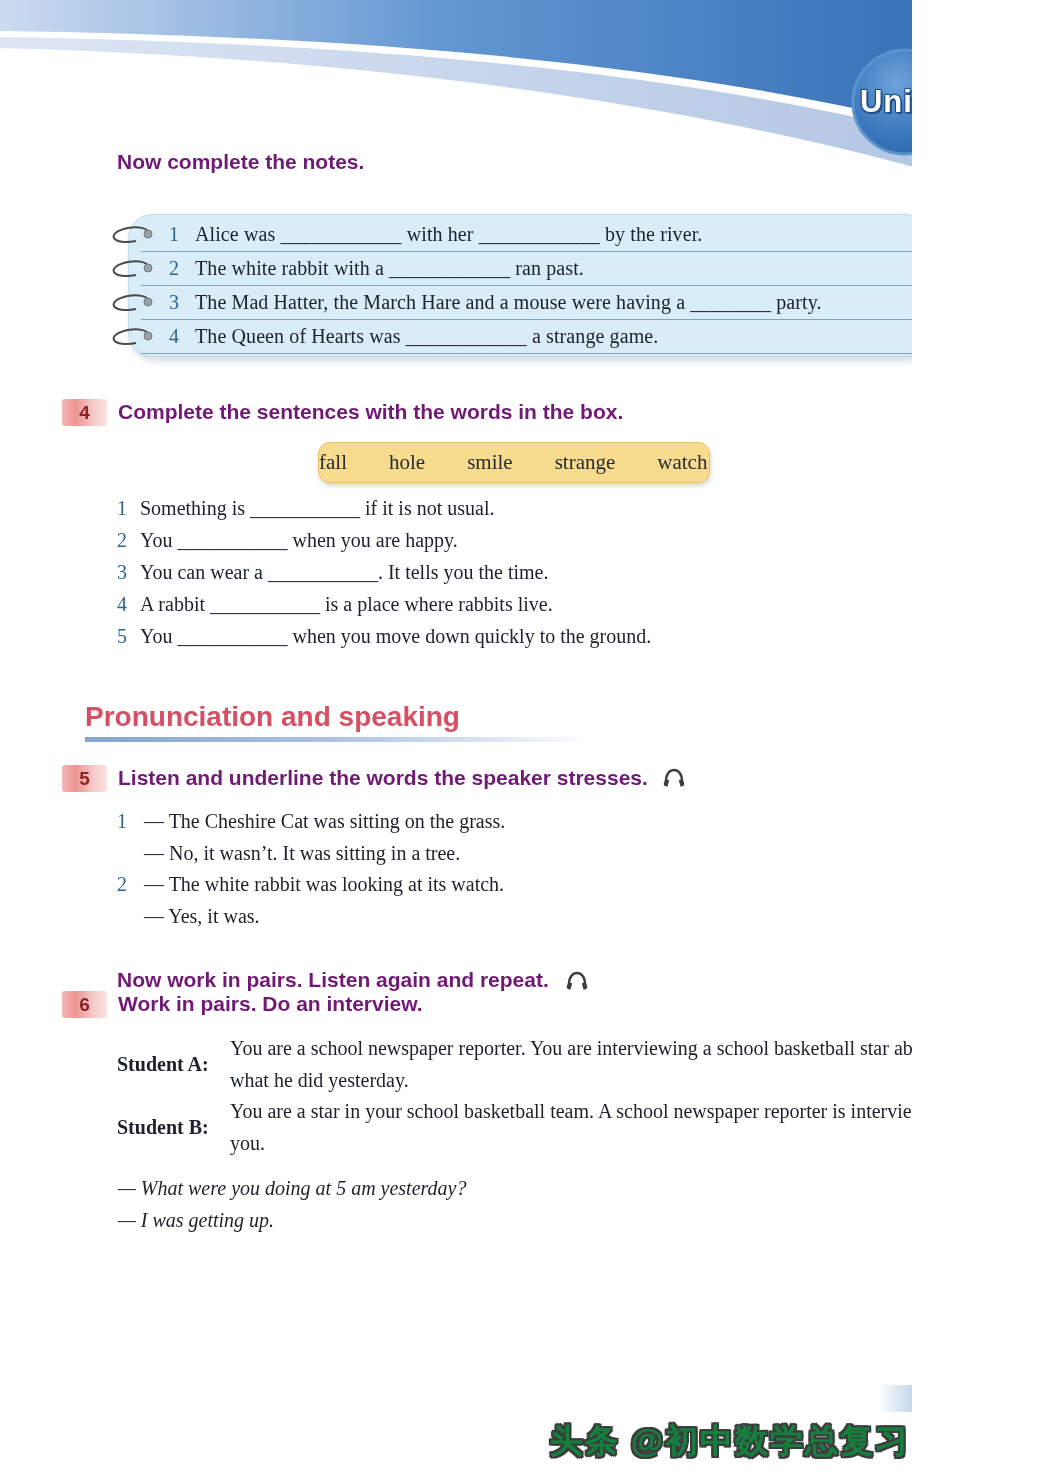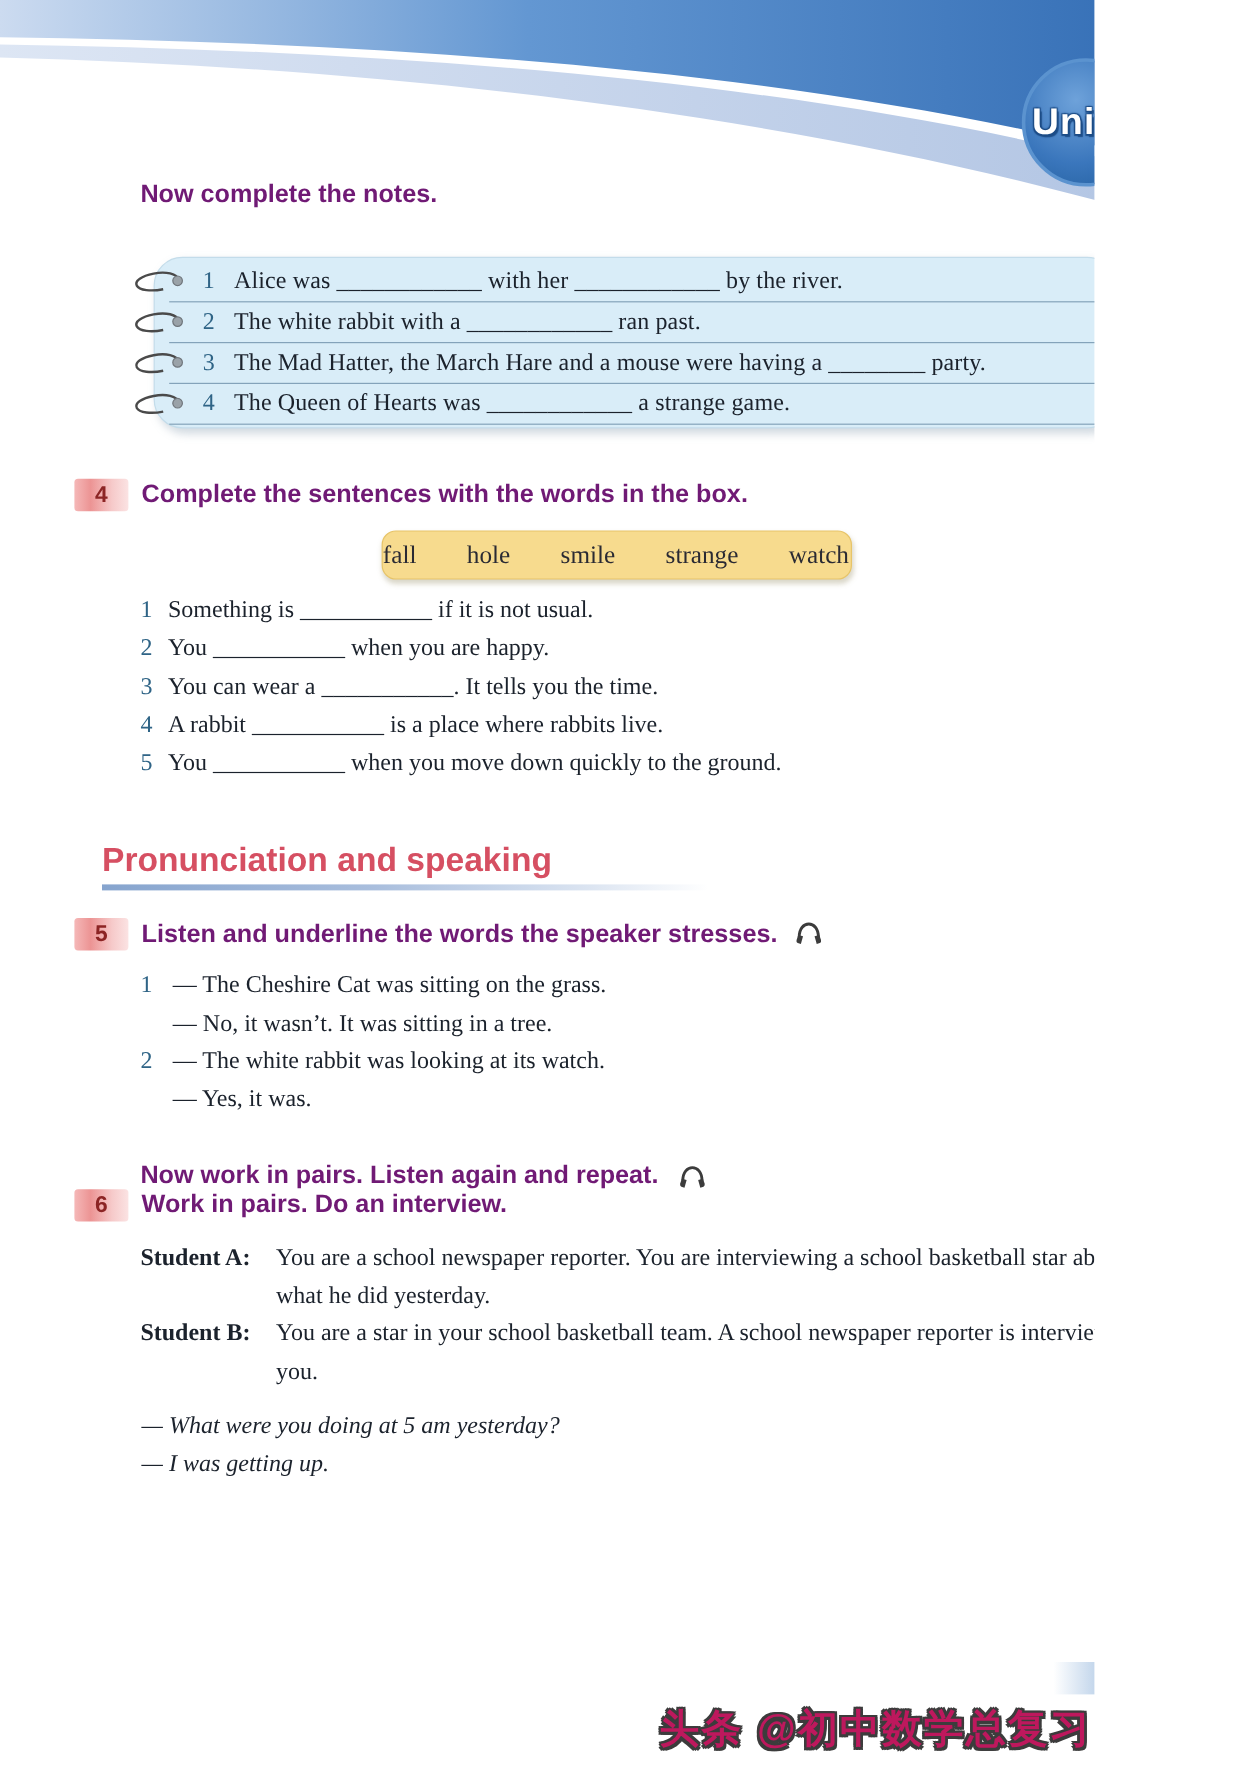--- a/index.html
+++ b/index.html
@@ -87,37 +87,37 @@
   }
   
   .dialogue { position:absolute; left:117px; font-size:20px; line-height:31.5px; }
   .dlg-item { display:flex; }
   .dlg-item .sn { width:27px; flex:0 0 auto; }
   
   .bold-line { position:absolute; left:117px; display:flex; align-items:center; gap:16px; }
   .hp-icon { display:inline-block; margin-left:14px; vertical-align:-4px; }
   
   .roles { position:absolute; left:117px; width:848px; font-size:20px; line-height:31.5px; }
-  .role-row { display:flex; }
+  .role-row { display:flex;align-items:center; }
   .role-label { width:113px; flex:0 0 auto; font-weight:bold; }
   .role-text { flex:1; }
   
   .example { position:absolute; left:118px; font-size:20px; line-height:32px; font-style:italic; }
   
   .page-bar {
     position:absolute; top:1385px; left:878px; width:170px; height:27px;
     background:linear-gradient(90deg,rgba(255,255,255,0) 0%,#7ba5d4 45%,#3d7ac0 100%);
     text-align:right; padding-right:36px;
     font-family:"Liberation Sans", sans-serif;
     font-weight:bold; font-size:24px; line-height:26px; color:#17365f;
   }
   .watermark {
     position:absolute; top:1419px; right:2px;
     font-family:"Liberation Sans", sans-serif;
-    font-weight:bold; font-size:33px; color:#be185d;
+    font-weight:bold; font-size:33px; color:#15803d;
     text-shadow:2px 2px 0 #3c3c3c,-2px -2px 0 #3c3c3c,2px -2px 0 #3c3c3c,-2px 2px 0 #3c3c3c,0 2px 0 #3c3c3c,2px 0 0 #3c3c3c,0 -2px 0 #3c3c3c,-2px 0 0 #3c3c3c;
     letter-spacing:2px;
     margin-left:28px;
   }
 </style>
 </head>
 <body>
 
 <div class="page">
 

